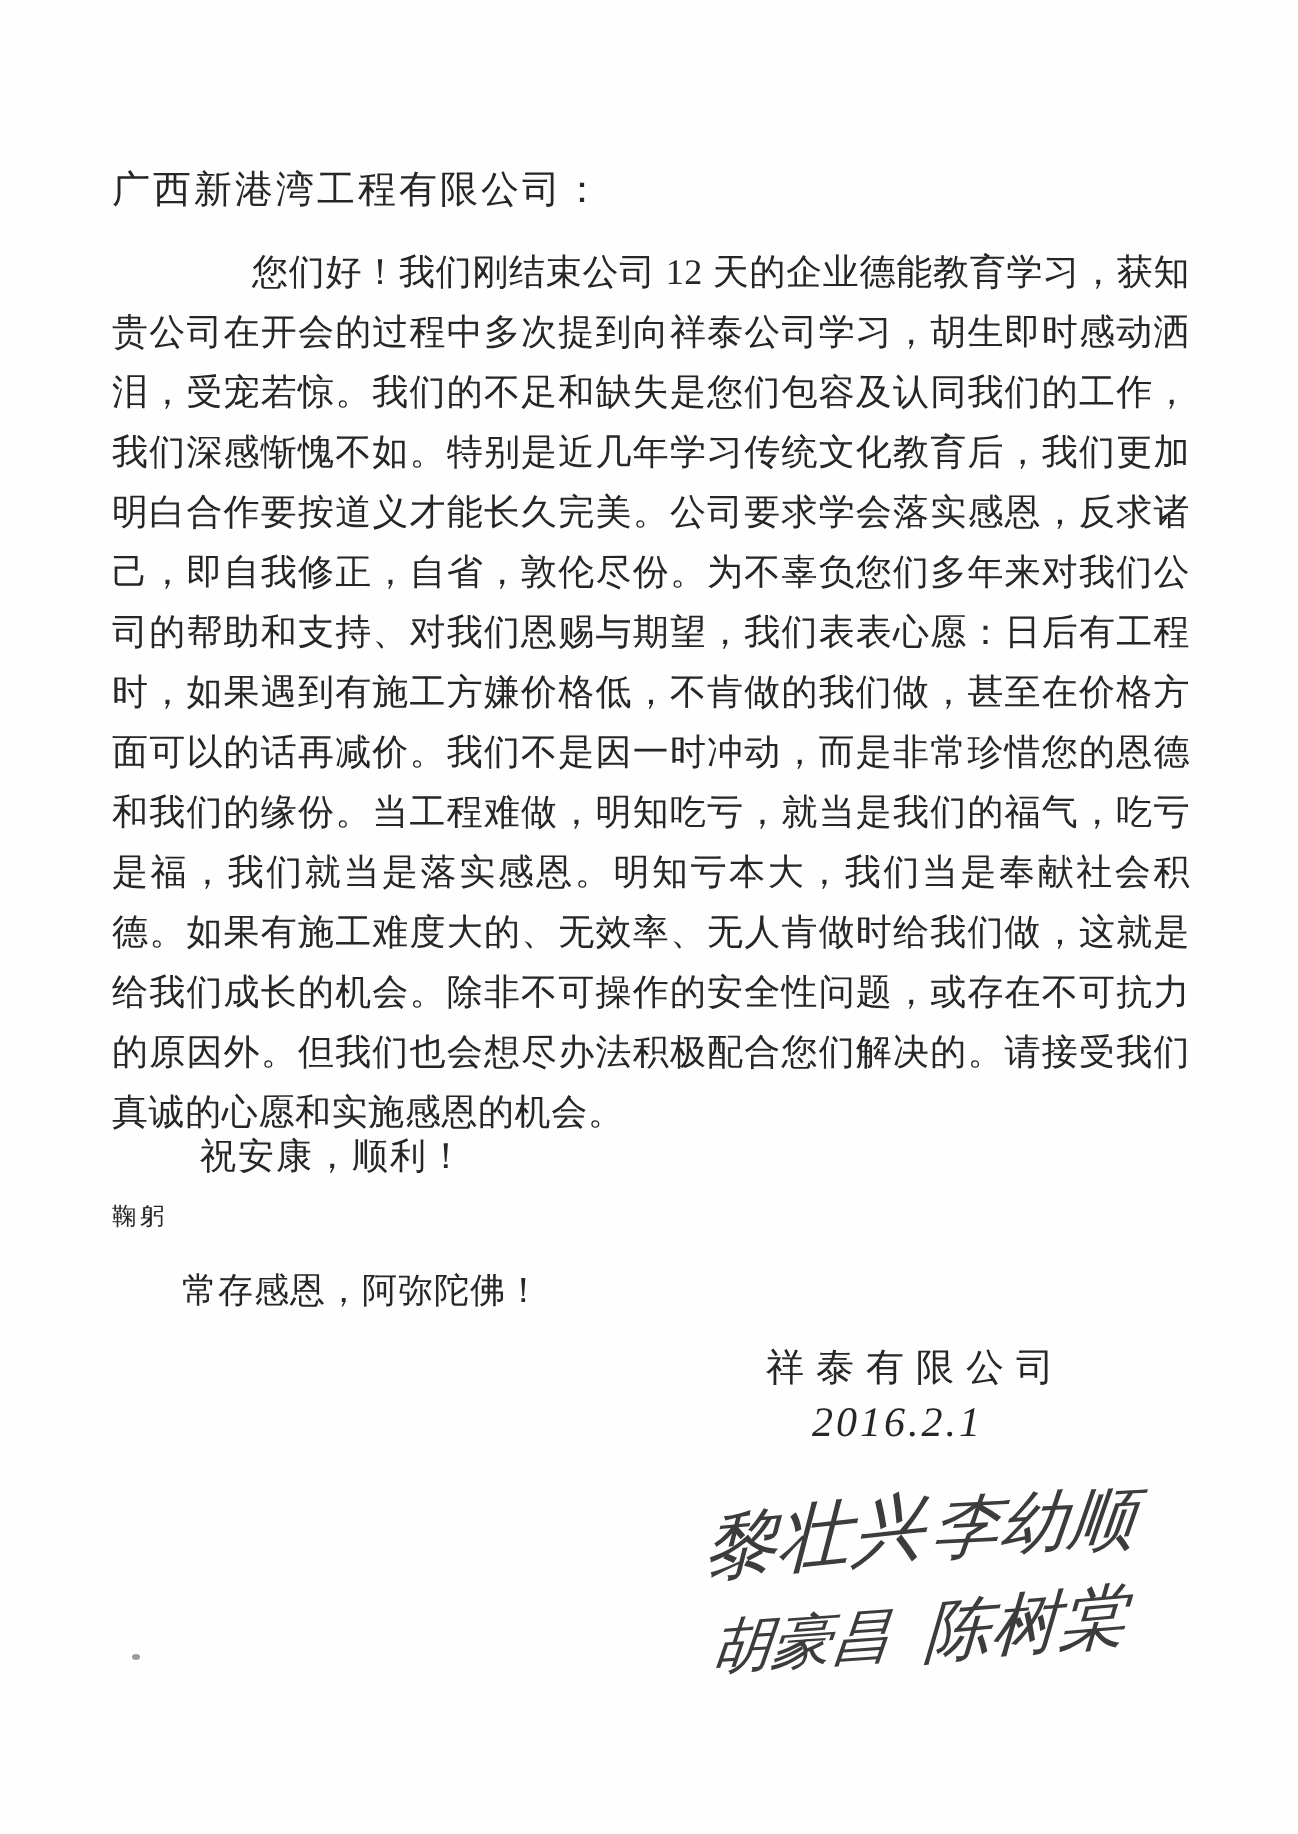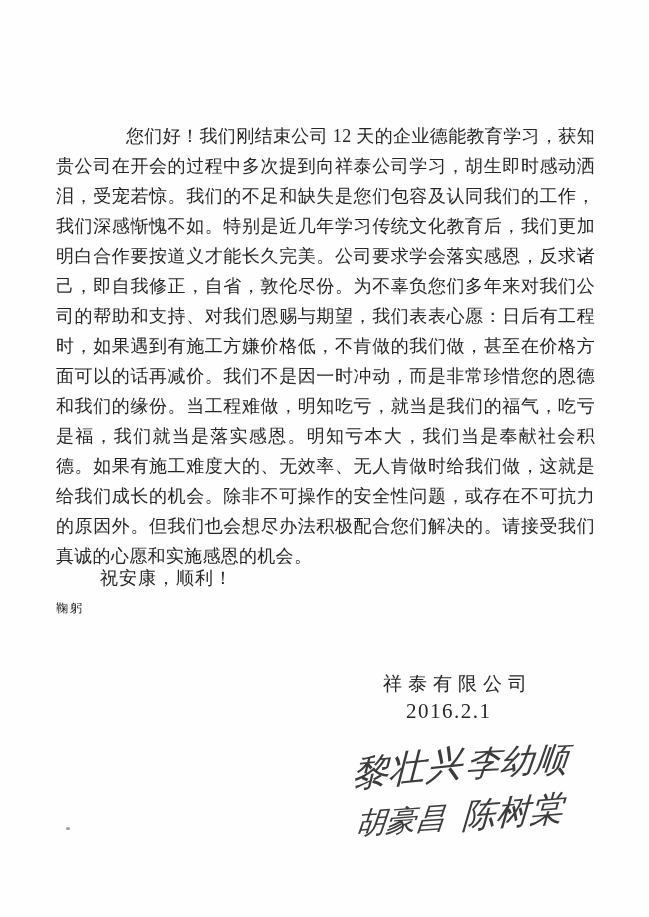--- a/index.html
+++ b/index.html
@@ -69,20 +69,21 @@
     white-space: nowrap;
     font-family: Liberation Serif, serif;
   }
   .date {
     position: absolute;
     left: 406px;
     top: 699px;
     font-size: 21px;
     letter-spacing: 1.5px;
     white-space: nowrap;
+    font-style: italic;
   }
   .sig {
     position: absolute;
     color: #3c3c3c;
     font-style: italic;
     white-space: nowrap;
     transform-origin: left center;
   }
   .sig-1 { left: 352px; top: 750px; font-size: 37px; transform: rotate(-6deg) skewX(-7deg); }
   .sig-2 { left: 466px; top: 742px; font-size: 34px; transform: rotate(-3deg) skewX(-9deg); }
@@ -97,27 +98,29 @@
     background: #8a8a8a;
     border-radius: 50%;
     opacity: 0.85;
   }
 </style>
 </head>
 <body>
 
 <div class="page">
 
+  <div class="recipient">广西新港湾工程有限公司：</div>
 
   <p class="body-text">您们好！我们刚结束公司 12 天的企业德能教育学习，获知贵公司在开会的过程中多次提到向祥泰公司学习，胡生即时感动洒泪，受宠若惊。我们的不足和缺失是您们包容及认同我们的工作，我们深感惭愧不如。特别是近几年学习传统文化教育后，我们更加明白合作要按道义才能长久完美。公司要求学会落实感恩，反求诸己，即自我修正，自省，敦伦尽份。为不辜负您们多年来对我们公司的帮助和支持、对我们恩赐与期望，我们表表心愿：日后有工程时，如果遇到有施工方嫌价格低，不肯做的我们做，甚至在价格方面可以的话再减价。我们不是因一时冲动，而是非常珍惜您的恩德和我们的缘份。当工程难做，明知吃亏，就当是我们的福气，吃亏是福，我们就当是落实感恩。明知亏本大，我们当是奉献社会积德。如果有施工难度大的、无效率、无人肯做时给我们做，这就是给我们成长的机会。除非不可操作的安全性问题，或存在不可抗力的原因外。但我们也会想尽办法积极配合您们解决的。请接受我们真诚的心愿和实施感恩的机会。</p>
 
   <div class="wish">祝安康，顺利！</div>
 
   <div class="bow">鞠躬</div>
 
+  <div class="blessing">常存感恩，阿弥陀佛！</div>
 
   <div class="company">祥泰有限公司</div>
 
   <div class="date">2016.2.1</div>
 
   <div class="sig sig-1">黎壮兴</div>
 
   <div class="sig sig-2">李幼顺</div>
 
   <div class="sig sig-3">胡豪昌</div>

